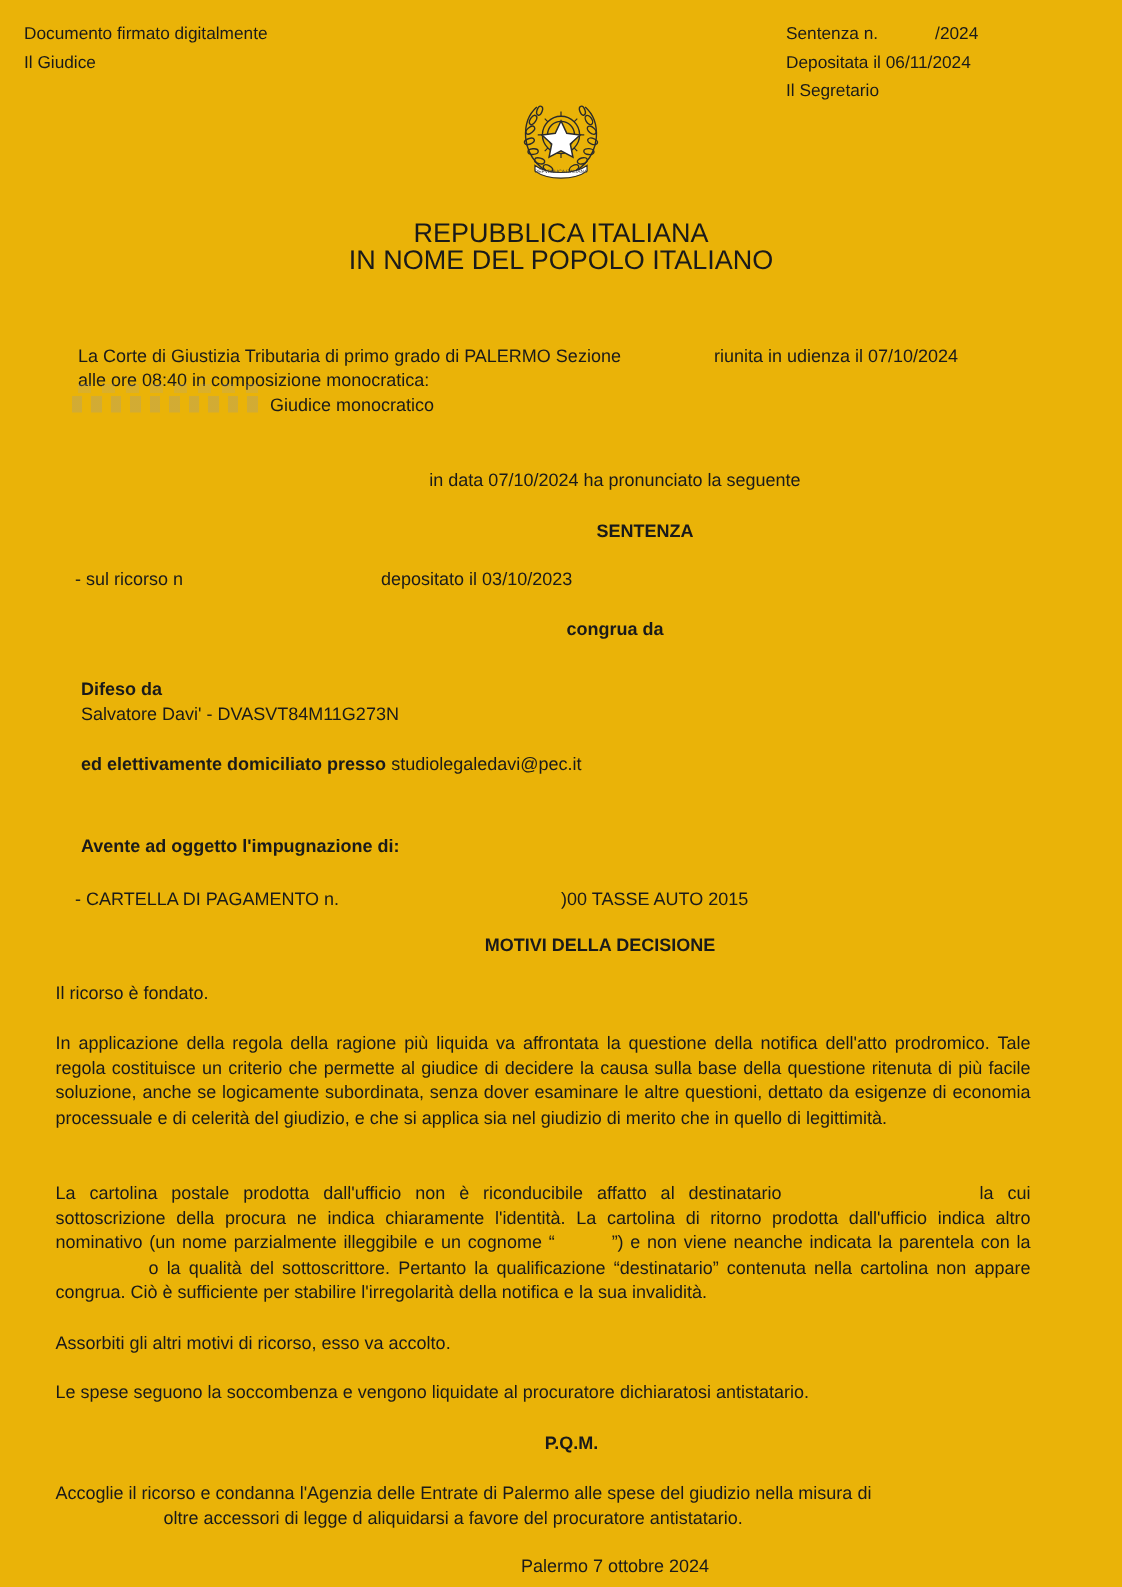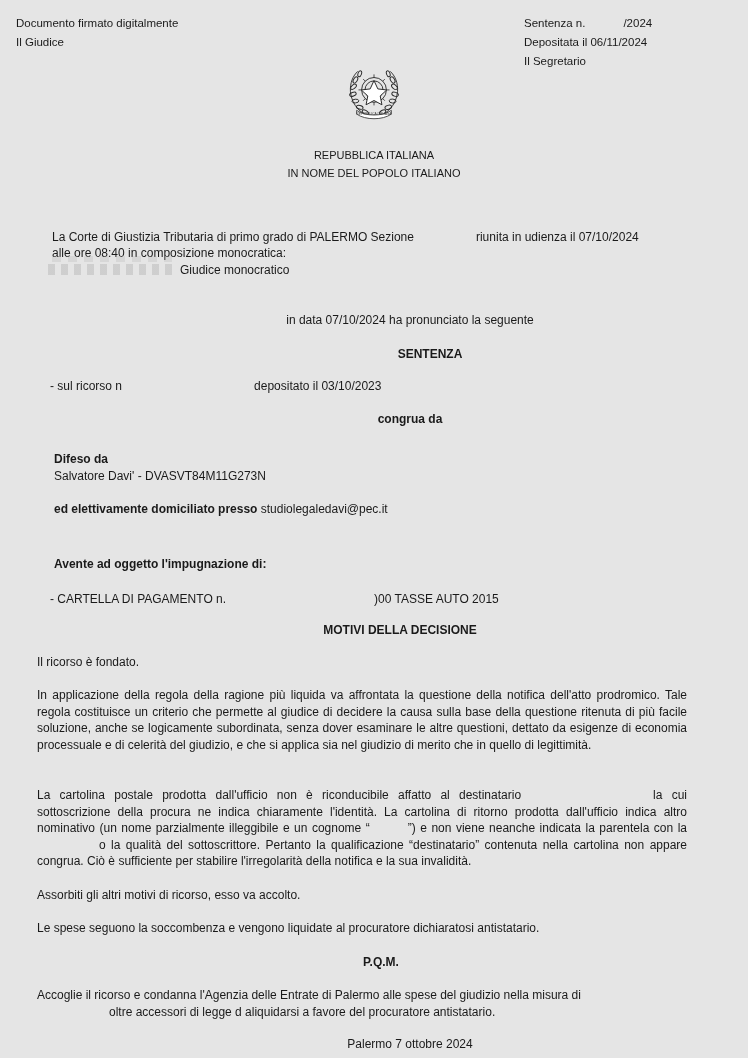--- a/index.html
+++ b/index.html
@@ -12,21 +12,21 @@
     height: 1058px;
     position: relative;
     font-family: "Liberation Sans", sans-serif;
     color: #1a1a1a;
     overflow: hidden;
   }
   .page {
     position: relative;
     width: 748px;
     height: 1058px;
-    background: #e5e5e5;
+    background: #eab308;
   }
 
   
   .hdr-left {
     position: absolute;
     left: 16px;
     top: 14px;
     font-size: 11.5px;
     line-height: 19px;
   }
@@ -57,21 +57,21 @@
     height: 62px;
   }
 
   
   .title-block {
     position: absolute;
     left: 0;
     top: 146px;
     width: 748px;
     text-align: center;
-    font-size: 11px;
+    font-size: 18px;
     line-height: 18px;
   }
 
   
   .blk {
     position: absolute;
     font-size: 12px;
     line-height: 16.5px;
   }
   .just {

